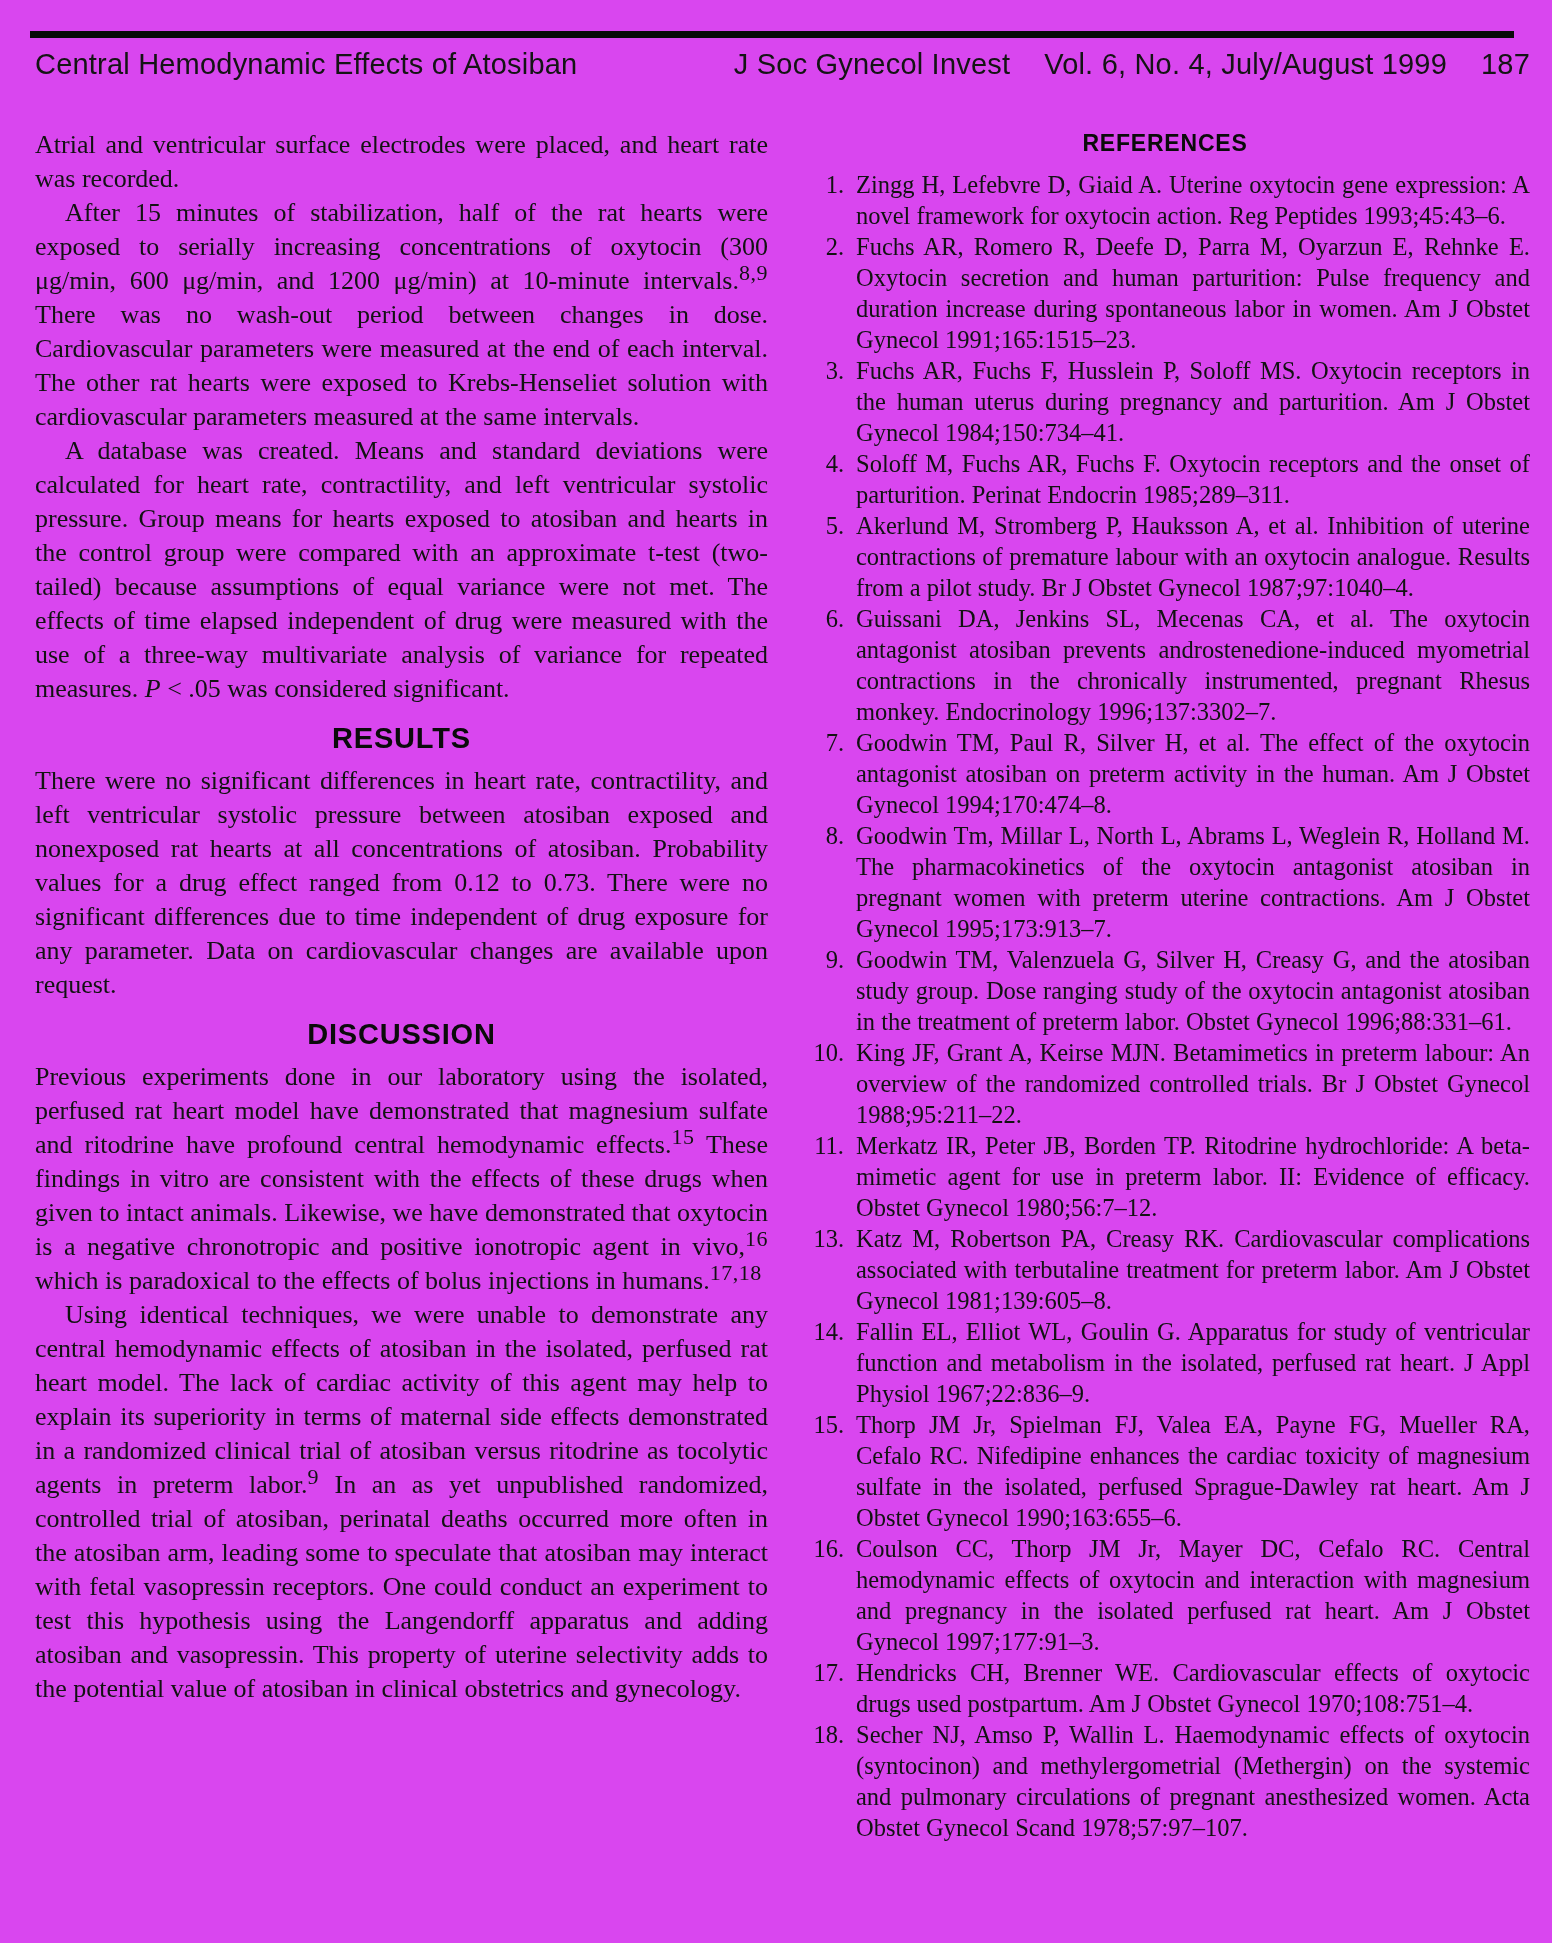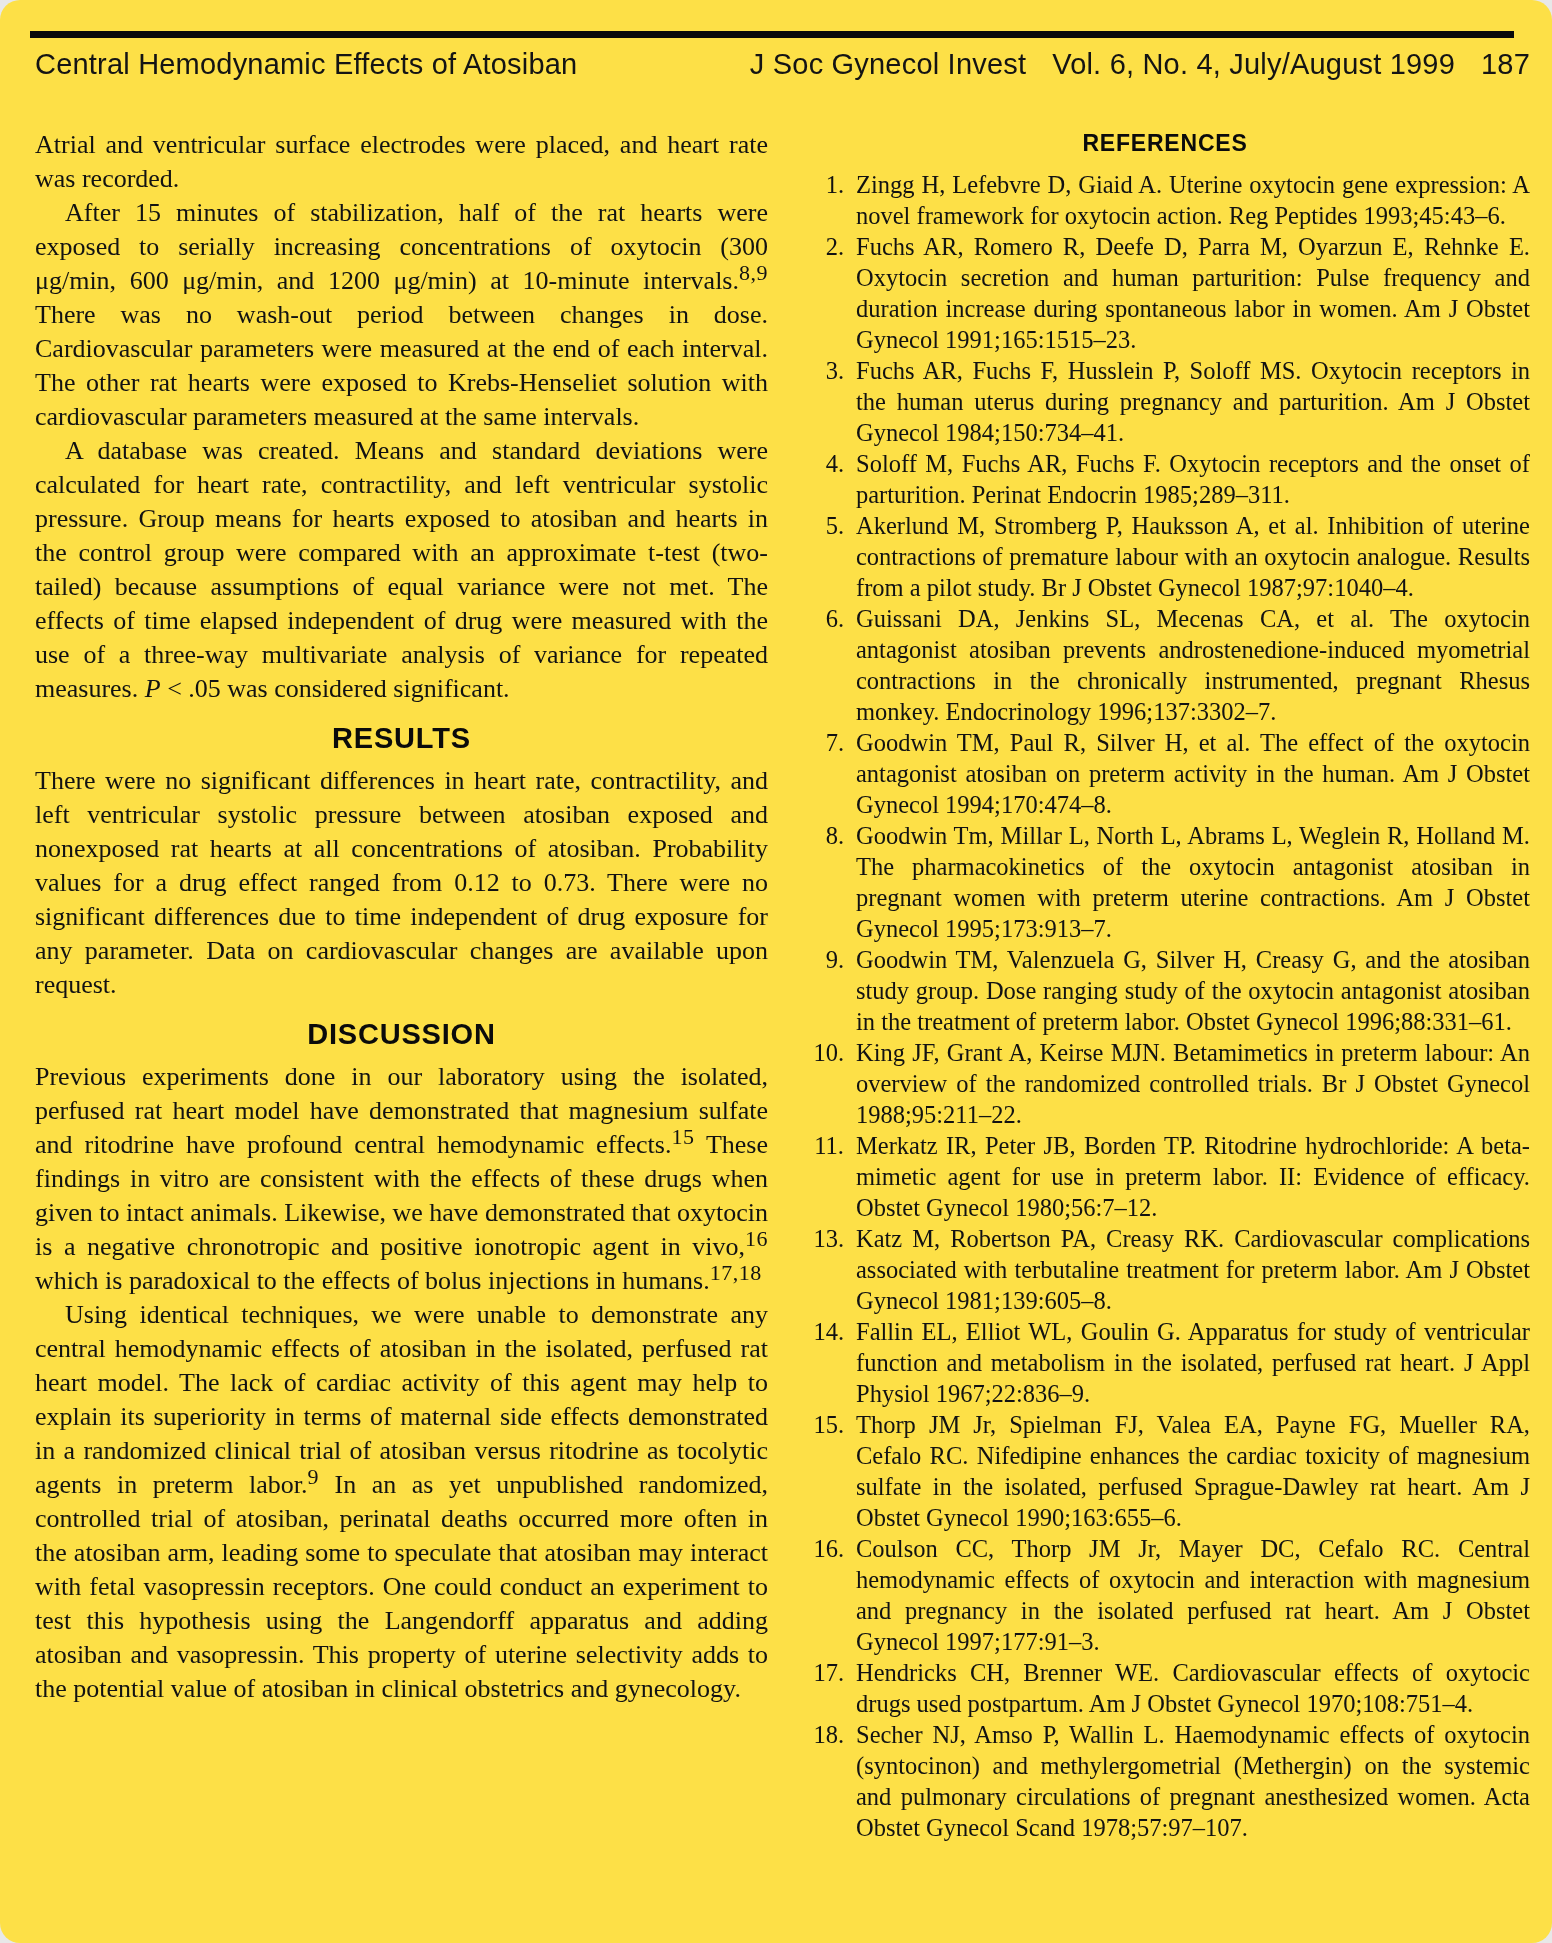--- a/index.html
+++ b/index.html
@@ -1,23 +1,22 @@
 <!DOCTYPE html>
 <html><head>
 <meta charset="utf-8">
 <style>
   html, body { margin: 0; padding: 0; background: #e8e8e8; }
   .page {
     position: relative;
     width: 1552px;
     height: 1943px;
-    background: #fde047;
+    background: #d946ef;
     color: #101010;
     overflow: hidden;
-    border-radius: 20px;
   }
   .top-rule {
     position: absolute;
     left: 30px;
     top: 31px;
     width: 1484px;
     height: 7px;
     background: #0a0a0a;
   }
   .running-head {
@@ -27,21 +26,21 @@
     top: 48px;
     display: flex;
     justify-content: space-between;
     align-items: baseline;
     font-family: "Liberation Sans", sans-serif;
     font-size: 29px;
     letter-spacing: 0.2px;
     color: #141414;
     white-space: nowrap;
   }
-  .running-head .right-group { display: flex; gap: 26px; }
+  .running-head .right-group { display: flex; gap: 34px; }
   .col {
     position: absolute;
     top: 128px;
     font-family: "Liberation Serif", "DejaVu Serif", serif;
     color: #121212;
   }
   .col-left  { left: 35px;  width: 733px; }
   .col-right { left: 800px; width: 730px; }
   .body-para {
     margin: 0;

